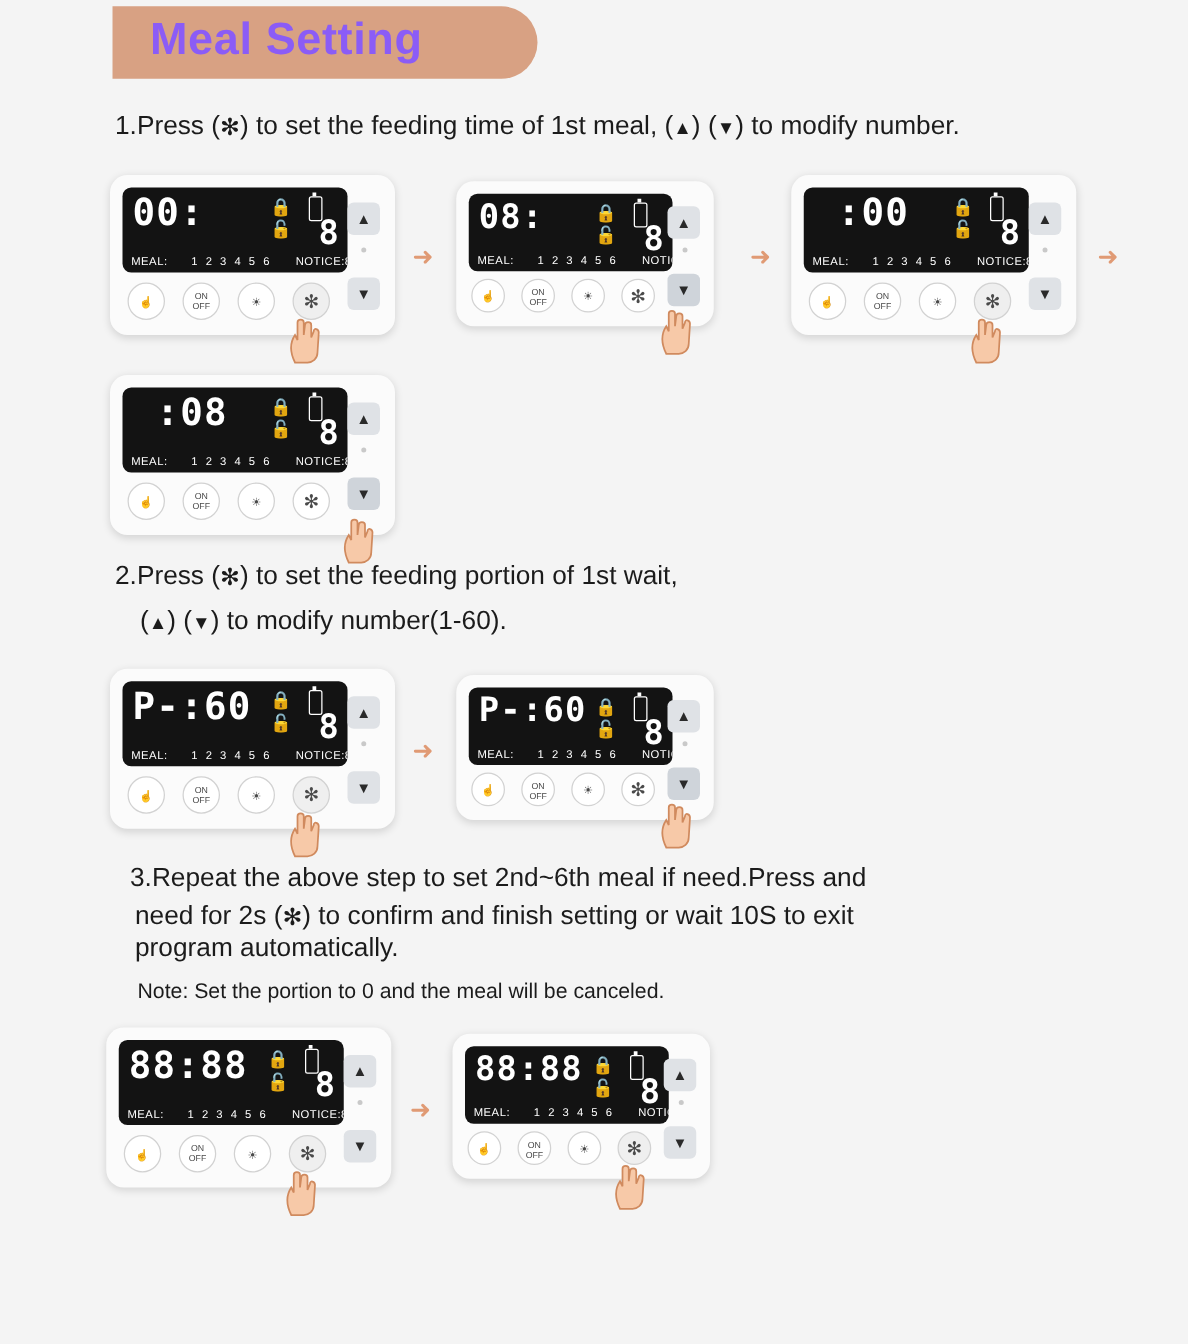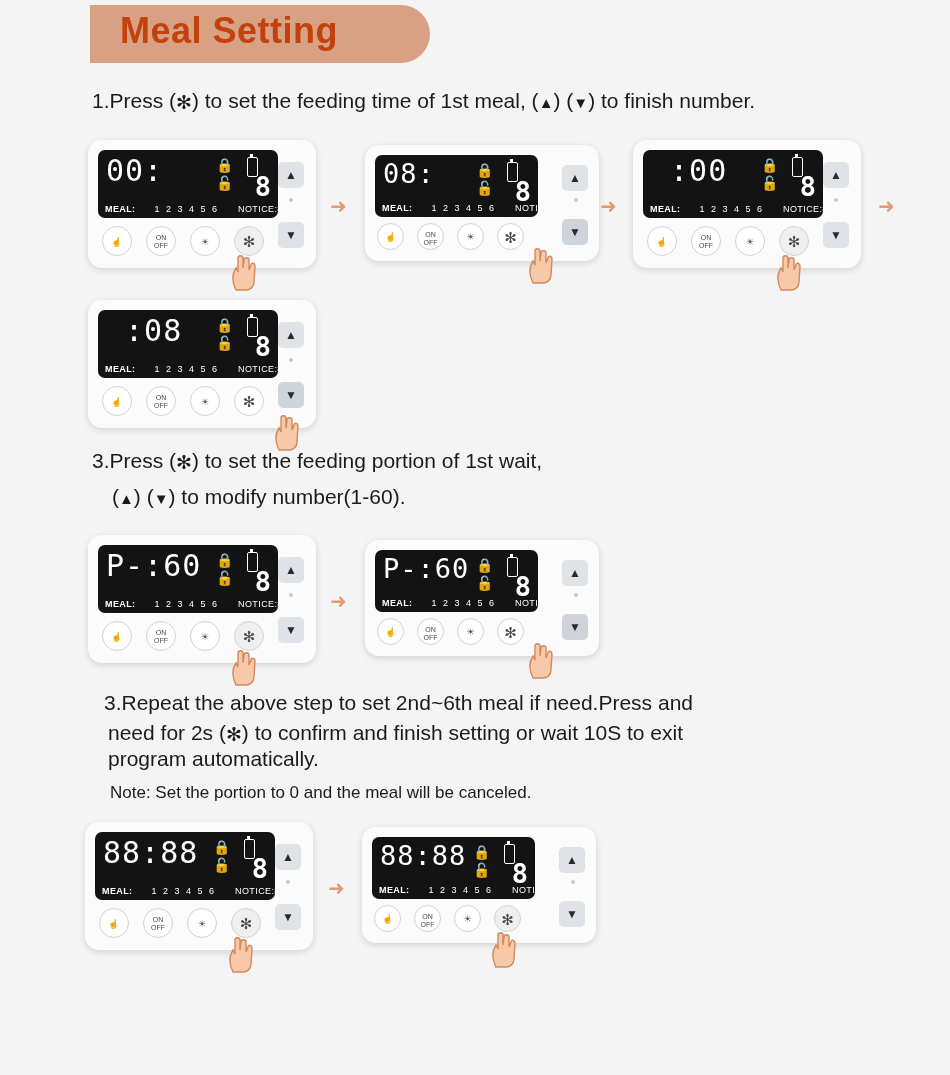--- a/index.html
+++ b/index.html
@@ -25,21 +25,21 @@
     height: 58px;
     background: #d8a183;
     border-radius: 0 29px 29px 0;
   }
   .title-text {
     position: absolute;
     left: 120px;
     top: 10px;
     font-size: 36px;
     font-weight: bold;
-    color: #c2410c;
+    color: #8b5cf6;
     letter-spacing: 0.5px;
     white-space: nowrap;
   }
 
   
   .step-text {
     position: absolute;
     font-size: 21px;
     color: #1b1b1b;
     white-space: nowrap;
@@ -63,41 +63,41 @@
 
   
   .device {
     position: absolute;
     width: 228px;
     height: 128px;
     background: #fbfbfb;
     border-radius: 14px;
     box-shadow: 0 2px 7px rgba(0,0,0,0.14);
   }
-  .device.sm { width: 206px; height: 116px; padding-left: 28px; }
+  .device.sm { width: 206px; height: 116px; }
 
   .screen {
     position: absolute;
     left: 10px;
     top: 10px;
     width: 180px;
     height: 68px;
     background: #131313;
     border-radius: 7px;
     overflow: hidden;
   }
   .device.sm .screen { width: 163px; height: 62px; }
 
   .digits {
     position: absolute;
     left: 8px;
     top: 2px;
     font-family: "DejaVu Sans Mono", monospace;
     font-size: 30px;
-    font-weight: normal;
+    font-weight: bold;
     color: #ffffff;
     letter-spacing: 1px;
     line-height: 38px;
     white-space: pre;
   }
   .device.sm .digits { font-size: 27px; line-height: 34px; }
 
   .lock {
     position: absolute;
     right: 44px;
@@ -146,21 +146,21 @@
   .mealrow {
     position: absolute;
     left: 7px;
     bottom: 4px;
     font-size: 9px;
     color: #ffffff;
     font-family: "Liberation Sans", sans-serif;
     letter-spacing: 0.4px;
     white-space: nowrap;
   }
-  .mealrow b { font-weight: bold; text-align: right; }
+  .mealrow b { font-weight: normal; text-align: right; }
   .mealrow .nums { letter-spacing: 2px; margin: 0 19px; }
 
   
   .btn {
     position: absolute;
     width: 30px;
     height: 30px;
     border: 1px solid #d2d2d2;
     border-radius: 50%;
     background: #ffffff;
@@ -237,21 +237,21 @@
     line-height: 20px;
   }
 </style>
 </head>
 <body>
 
 <div class="title-bar"></div>
 <div class="title-text">Meal Setting</div>
 
 <div class="step-text step1">
-  <span>1.Press (</span><span class="glyph-gear"></span><span>) to set the feeding time of 1st meal, (</span><span class="glyph-up"></span><span>) (</span><span class="glyph-dn"></span><span>) to finish number.</span>
+  <span>1.Press (</span><span class="glyph-gear"></span><span>) to set the feeding time of 1st meal, (</span><span class="glyph-up"></span><span>) (</span><span class="glyph-dn"></span><span>) to modify number.</span>
 </div>
 
 <div class="device" style="left:88px; top:140px;">
   <div class="screen">
     <div class="digits">00:</div>
     <div class="lock">🔒</div>
     <div class="lock2">🔓</div>
     <div class="batt"></div>
     <div class="bigdigit">8</div>
     <div class="mealrow">
@@ -367,21 +367,21 @@
   <div class="dot"></div>
   <div class="arrowkey dn hl">▼</div>
   <div class="finger" style="left:183px; top:112px;">
     <svg viewBox="0 0 30 40" width="30" height="40">
       <path d="M8 38 C4 30 4 22 8 16 L10 20 L10 6 C10 3 15 3 15 6 L15 16 L16 8 C16 5 21 5 21 8 L21 18 L23 13 C23 10 27 11 27 14 L26 30 C26 35 22 38 18 38 Z" fill="#f7c9a8" stroke="#d08a5e" stroke-width="1.4"></path>
     </svg>
   </div>
 </div>
 
 <div class="step-text step2a">
-  <span>3.Press (</span><span class="glyph-gear"></span><span>) to set the feeding portion of 1st wait,</span>
+  <span>2.Press (</span><span class="glyph-gear"></span><span>) to set the feeding portion of 1st wait,</span>
 </div>
 <div class="step-text step2b">
   <span>(</span><span class="glyph-up"></span><span>) (</span><span class="glyph-dn"></span><span>) to modify number(1-60).</span>
 </div>
 
 <div class="device" style="left:88px; top:535px;">
   <div class="screen">
     <div class="digits">P-:60</div>
     <div class="lock">🔒</div>
     <div class="lock2">🔓</div>

